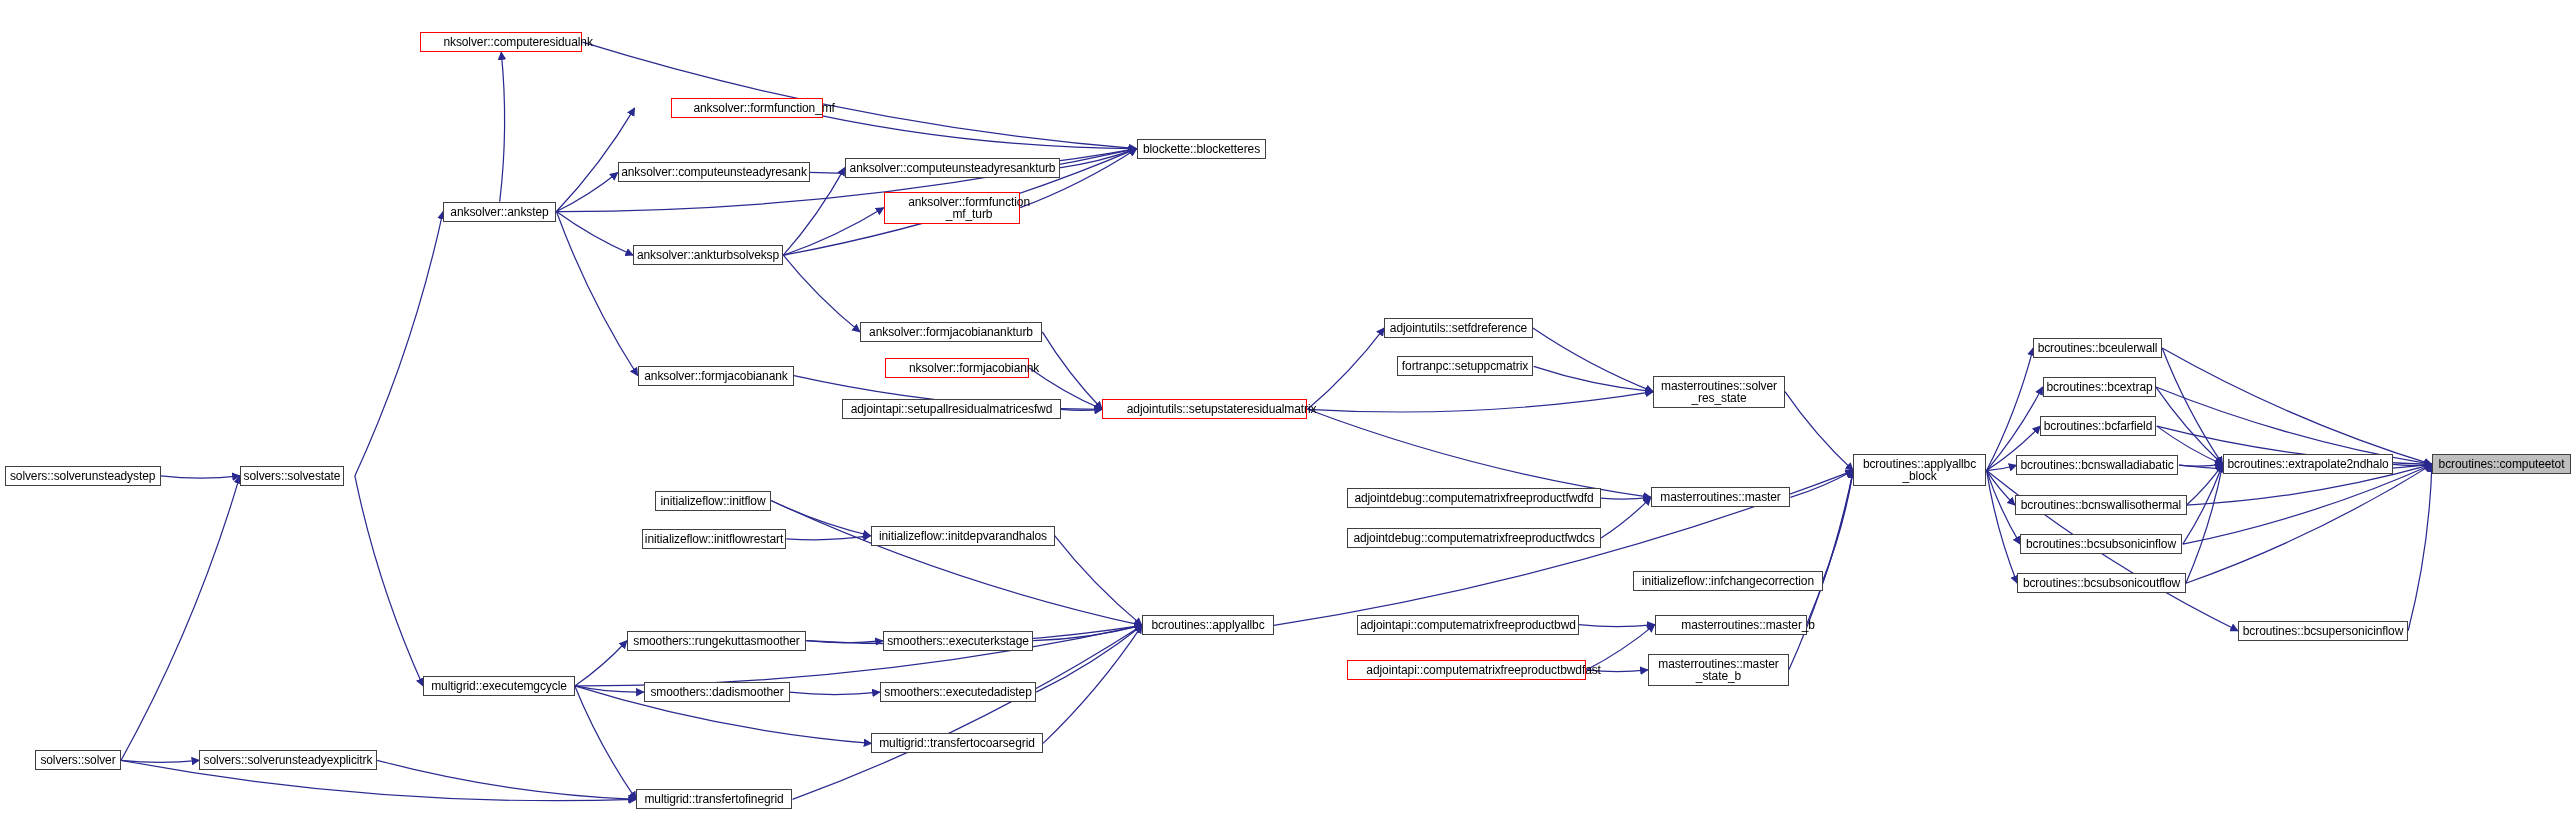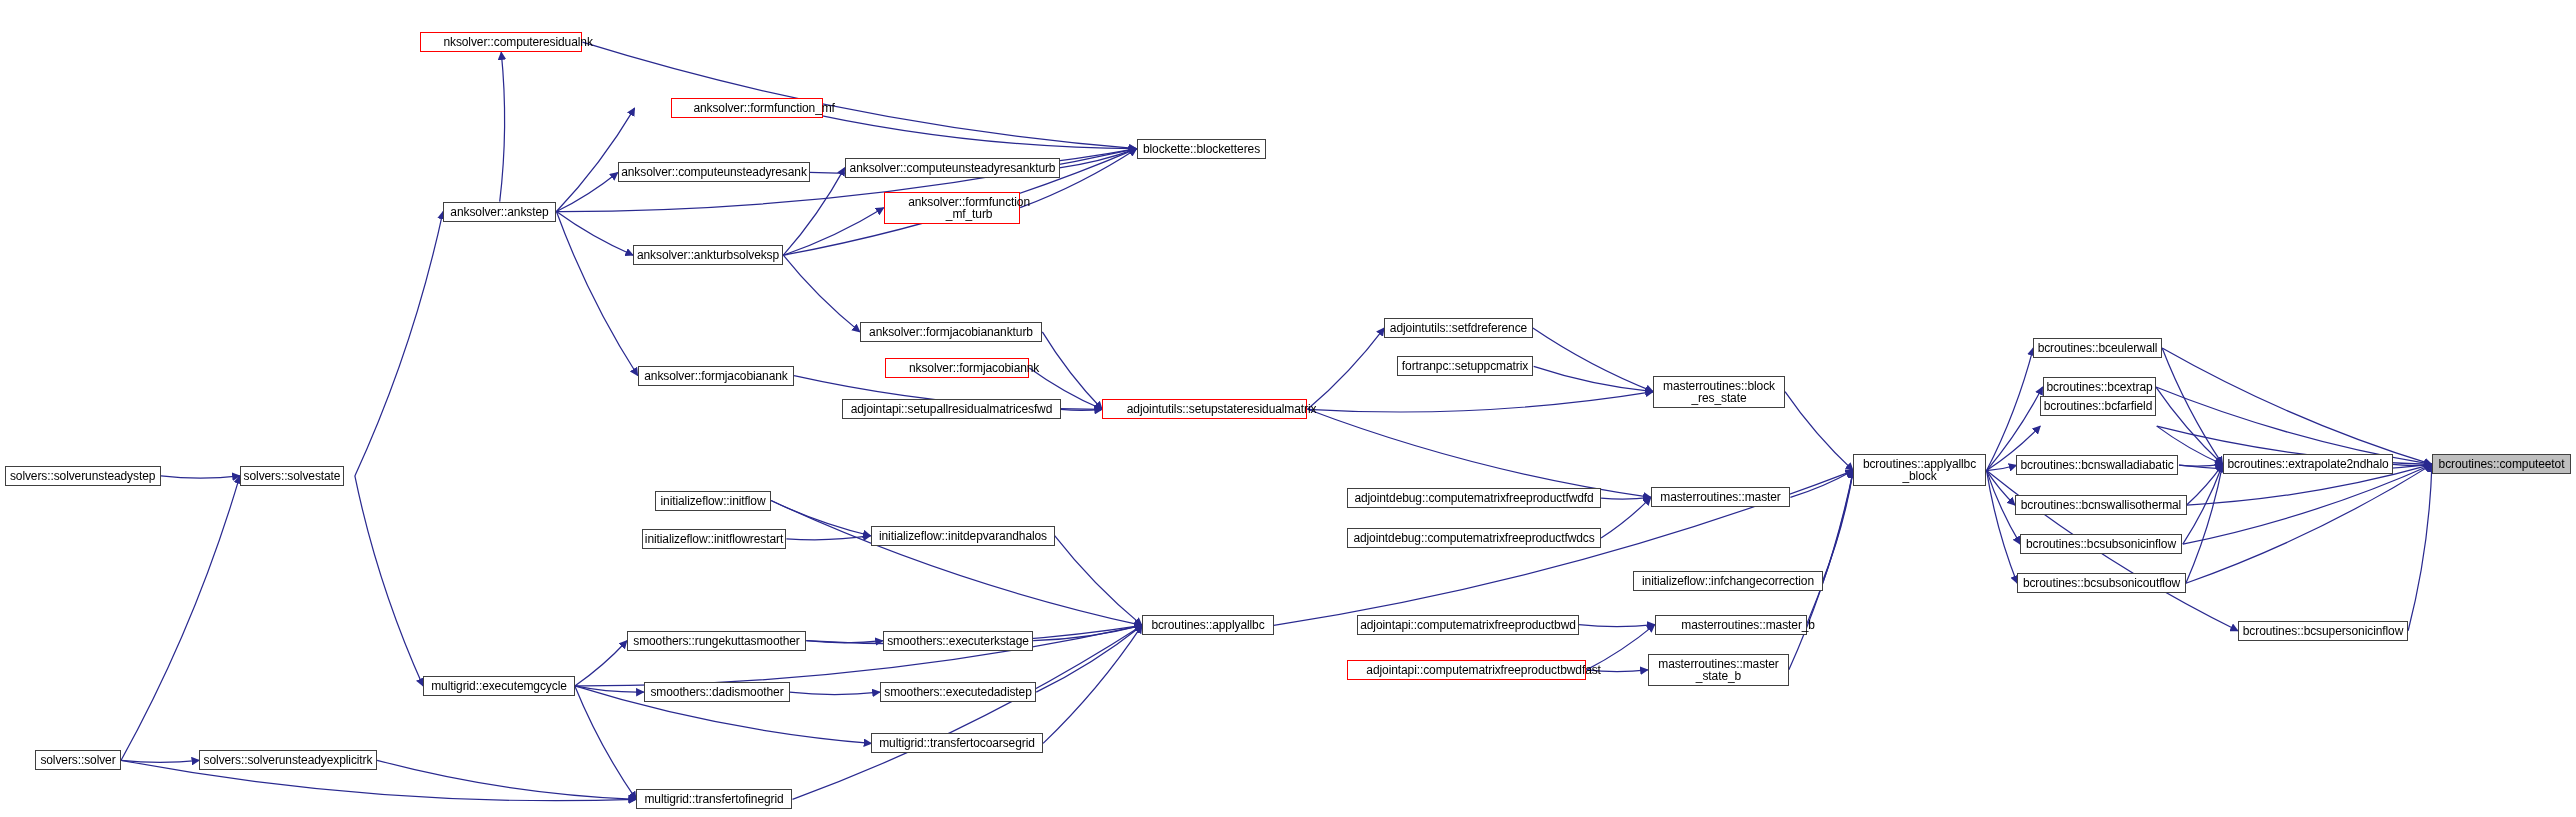--- a/index.html
+++ b/index.html
@@ -140,25 +140,25 @@
       <div class="node red two-line" style="left: 884px; top: 192px; width: 136px; height: 32px;">anksolver::formfunction
 _mf_turb</div>
       <div class="node" style="left: 633px; top: 245px; width: 150px; height: 20px;">anksolver::ankturbsolveksp</div>
       <div class="node" style="left: 860px; top: 322px; width: 182px; height: 20px;">anksolver::formjacobianankturb</div>
       <div class="node" style="left: 1384px; top: 318px; width: 149px; height: 20px;">adjointutils::setfdreference</div>
       <div class="node" style="left: 2033px; top: 338px; width: 129px; height: 20px;">bcroutines::bceulerwall</div>
       <div class="node" style="left: 1397px; top: 356px; width: 136px; height: 20px;">fortranpc::setuppcmatrix</div>
       <div class="node red" style="left: 885px; top: 358px; width: 144px; height: 20px;">nksolver::formjacobiannk</div>
       <div class="node" style="left: 2043px; top: 377px; width: 113px; height: 20px;">bcroutines::bcextrap</div>
       <div class="node" style="left: 638px; top: 366px; width: 156px; height: 20px;">anksolver::formjacobianank</div>
-      <div class="node two-line" style="left: 1653px; top: 376px; width: 132px; height: 32px;">masterroutines::block
+      <div class="node two-line" style="left: 1653px; top: 376px; width: 132px; height: 32px;">masterroutines::solver
 _res_state</div>
       <div class="node red" style="left: 1102px; top: 399px; width: 205px; height: 20px;">adjointutils::setupstateresidualmatrix</div>
       <div class="node" style="left: 842px; top: 399px; width: 219px; height: 20px;">adjointapi::setupallresidualmatricesfwd</div>
-      <div class="node" style="left: 2040px; top: 396px; width: 116px; height: 20px; text-align: right;">bcroutines::bcfarfield</div>
+      <div class="node" style="left: 2040px; top: 416px; width: 116px; height: 20px; text-align: right;">bcroutines::bcfarfield</div>
       <div class="node current" style="left: 2432px; top: 454px; width: 139px; height: 20px;">bcroutines::computeetot</div>
       <div class="node" style="left: 2223px; top: 454px; width: 170px; height: 20px;">bcroutines::extrapolate2ndhalo</div>
       <div class="node" style="left: 2016px; top: 455px; width: 162px; height: 20px;">bcroutines::bcnswalladiabatic</div>
       <div class="node two-line" style="left: 1853px; top: 454px; width: 133px; height: 32px;">bcroutines::applyallbc
 _block</div>
       <div class="node" style="left: 4.6px; top: 466px; width: 156px; height: 20px;">solvers::solverunsteadystep</div>
       <div class="node" style="left: 240px; top: 466px; width: 104px; height: 20px;">solvers::solvestate</div>
       <div class="node" style="left: 1651px; top: 487px; width: 139px; height: 20px;">masterroutines::master</div>
       <div class="node" style="left: 1347px; top: 488px; width: 254px; height: 20px;">adjointdebug::computematrixfreeproductfwdfd</div>
       <div class="node" style="left: 2015px; top: 495px; width: 172px; height: 20px;">bcroutines::bcnswallisothermal</div>

